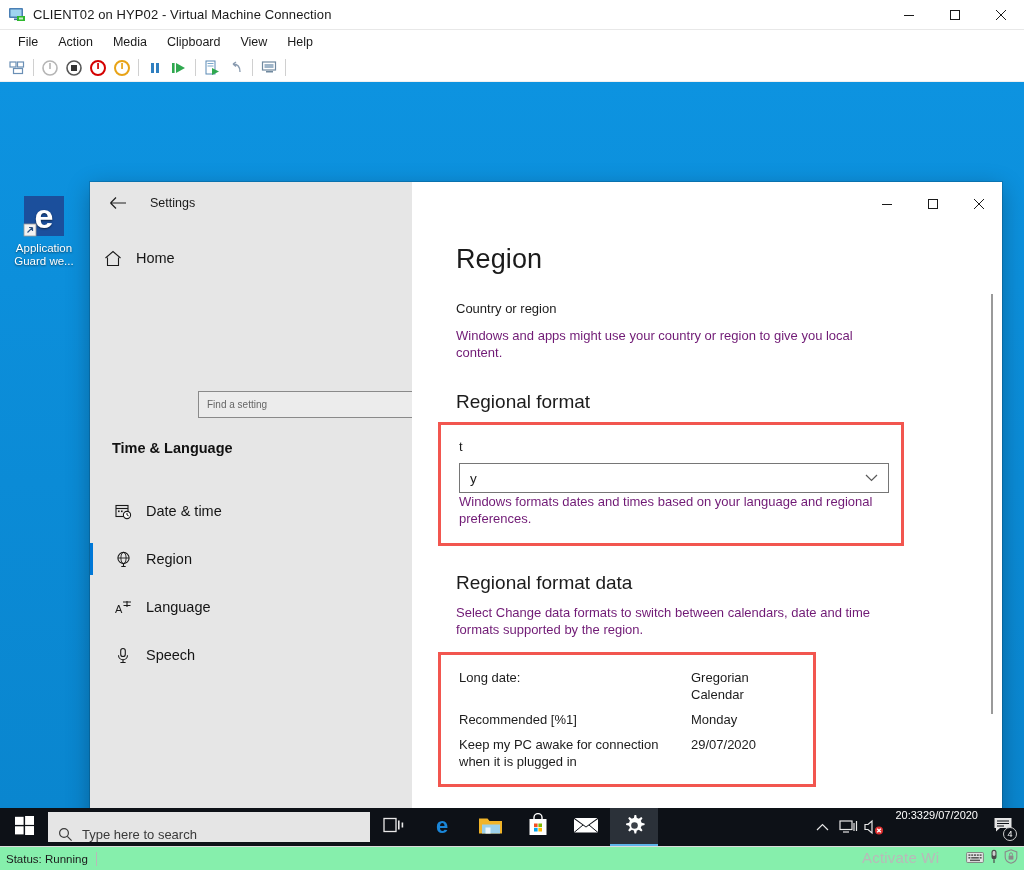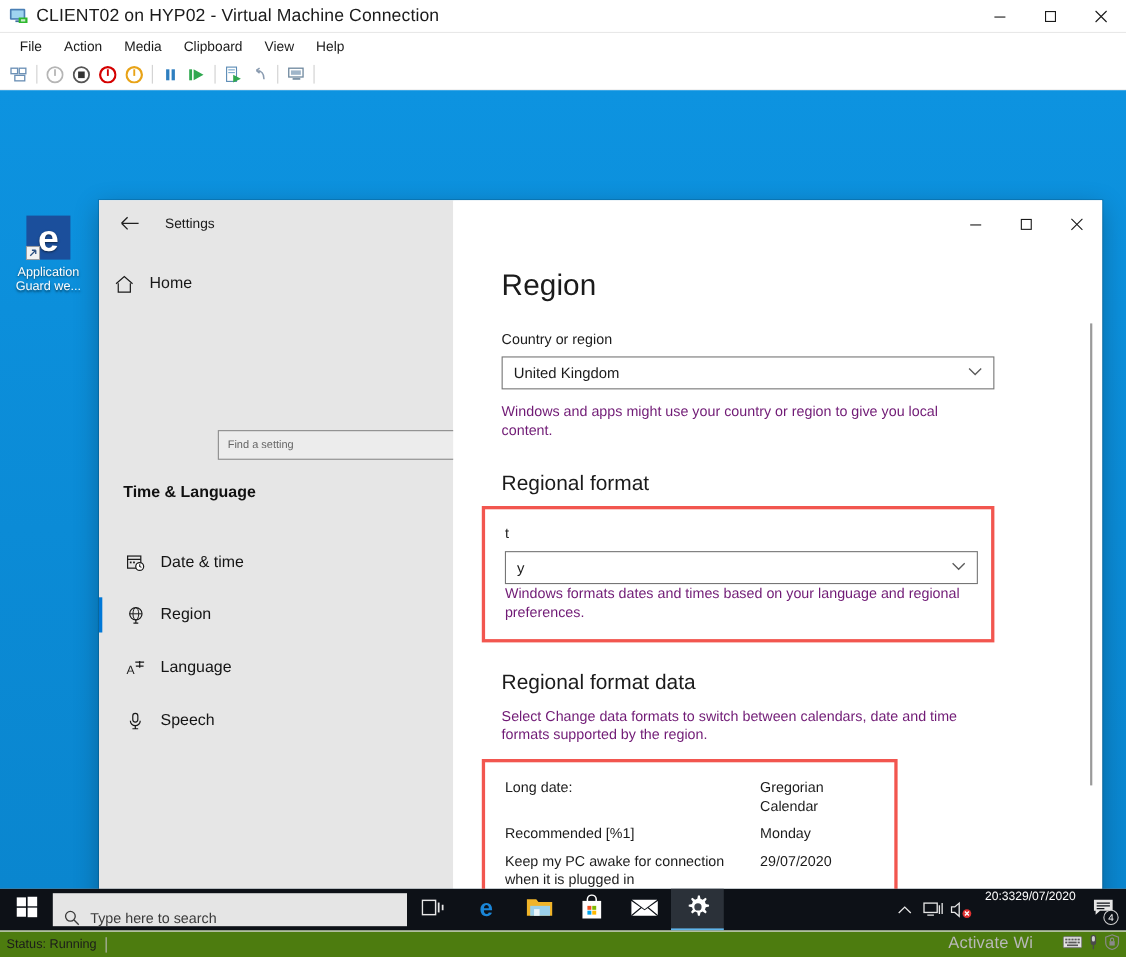--- a/index.html
+++ b/index.html
@@ -11,21 +11,21 @@
   #root { position: relative; width: 1024px; height: 870px; }
 
   
   .vm-titlebar {
     position: absolute; left: 0; top: 0; width: 1024px; height: 30px;
     background: #ffffff; border-bottom: 1px solid #e8e8e8;
     display: flex; align-items: center;
   }
   .vm-title-icon { margin-left: 8px; width: 18px; height: 16px; flex: 0 0 auto; }
   .vm-title-text {
-    margin-left: 7px; font-size: 16px; color: #1a1a1a; letter-spacing: 0.1px;
+    margin-left: 7px; font-size: 13px; color: #1a1a1a; letter-spacing: 0.1px;
     white-space: nowrap;
   }
   .vm-wincontrols { margin-left: auto; display: flex; height: 30px; }
   .vm-wc {
     width: 46px; height: 30px; display: flex; align-items: center; justify-content: center;
     color: #222; font-size: 12px;
   }
   .vm-wc svg { display: block; }
 
   .vm-menubar {
@@ -181,21 +181,21 @@
   .tray-notif { width: 34px; height: 38px; display: flex; align-items: center; justify-content: center; position: relative; }
   .notif-badge {
     position: absolute; right: 3px; bottom: 5px; width: 14px; height: 14px; border-radius: 50%;
     background: #0d1117; border: 1px solid #cfcfcf; color: #ffffff; font-size: 9px;
     display: flex; align-items: center; justify-content: center;
   }
 
   
   .vm-status {
     position: absolute; left: 0; top: 846px; width: 1024px; height: 24px;
-    background: #4d7c0f; border-top: 1px solid #dcdcdc; display: flex; align-items: center;
+    background: #86efac; border-top: 1px solid #dcdcdc; display: flex; align-items: center;
   }
   .vm-status .txt { font-size: 11.5px; color: #1b1b1b; padding-left: 6px; }
   .vm-status .divider { width: 1px; height: 14px; background: #b9b9b9; margin-left: 8px; }
   .vm-status .right { margin-left: auto; display: flex; align-items: center; padding-right: 6px; gap: 5px; }
   .watermark {
     position: absolute; right: 52px; top: 849px; font-size: 15px; color: #b9b9b9;
     letter-spacing: 0.2px; white-space: nowrap; overflow: hidden; width: 110px;
   }
 </style>
 </head>
@@ -436,28 +436,20 @@
                 </svg>
             </div>
           </div>
 
           <div class="pane">
             <div class="pane-inner">
 
               <div class="h1" style="margin-bottom:26px;">Region</div>
 
               <div class="lbl-sm" style="margin-bottom:8px;">Country or region</div>
-              <div class="combo" style="width:448px;">
-                <span>United Kingdom</span>
-                <span class="chev">
-                  <svg width="13" height="8" viewBox="0 0 13 8">
-                      <path d="M1 1 L6.5 6.5 L12 1" fill="none" stroke="#5a5a5a" stroke-width="1.2"></path>
-                    </svg>
-                </span>
-              </div>
               <div class="desc" style="width:440px; margin-top:11px;">Windows and apps might use your country or region to give you local content.</div>
 
               <div class="h2" style="margin-top:30px; margin-bottom:9px;">Regional format</div>
 
               <div class="redbox" style="width:466px; padding:14px 18px 16px 18px; margin-left:-18px;">
                 <div class="lbl-sm" style="margin-bottom:9px;">t</div>
                 <div class="combo" style="width:430px;">
                   <span>y</span>
                   <span class="chev">
                     <svg width="13" height="8" viewBox="0 0 13 8">

